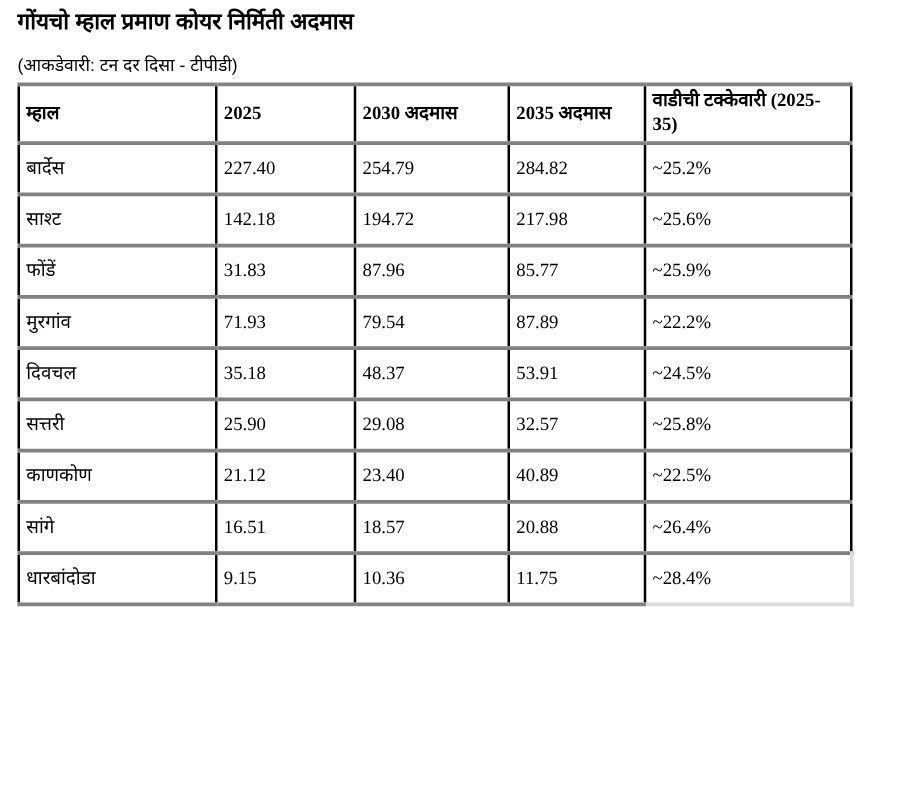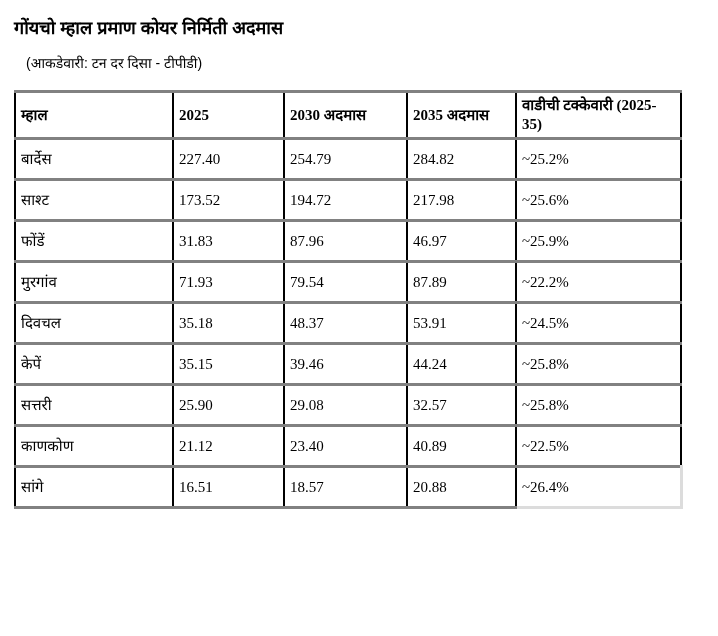--- a/index.html
+++ b/index.html
@@ -15,42 +15,42 @@
     background: #ffffff;
   }
   body {
     width: 718px;
     height: 636px;
     overflow: hidden;
     font-family: "Liberation Serif", "DejaVu Serif", serif;
     color: var(--text, #000);
   }
   .page {
-    padding: 17px 0 0 14px;
+    padding: 6px 0 0 14px;
   }
   .title {
     font-family: "Liberation Sans", "DejaVu Sans", sans-serif;
     font-size: 18px;
     font-weight: bold;
     line-height: 22px;
     margin: 0;
     letter-spacing: 0px;
   }
   .subtitle {
     font-family: "Liberation Sans", "DejaVu Sans", sans-serif;
     font-size: 14px;
     font-weight: normal;
     line-height: 18px;
-    margin: 15px 0 0 12px;
+    margin: 15px 0 0 0;
   }
   table.data-table {
     border-collapse: collapse;
     table-layout: fixed;
     width: 666px;
-    margin-top: 18px;
+    margin-top: 5px;
   }
   th, td {
     border-left: 2px solid var(--column-border, #000);
     border-top: 3px solid var(--row-border, #818181);
     text-align: left;
     vertical-align: middle;
     padding: 2px 4px 2px 5px;
     font-size: 15px;
     line-height: 19px;
     overflow: hidden;
@@ -106,59 +106,52 @@
         <tr>
           <td>बार्देस</td>
           <td>227.40</td>
           <td>254.79</td>
           <td>284.82</td>
           <td>~25.2%</td>
         </tr>
 
         <tr>
           <td>साश्ट</td>
-          <td>173.52</td>
+          <td>142.18</td>
           <td>194.72</td>
           <td>217.98</td>
           <td>~25.6%</td>
         </tr>
 
 
         <tr>
           <td>फोंडें</td>
           <td>31.83</td>
           <td>87.96</td>
-          <td>46.97</td>
+          <td>85.77</td>
           <td>~25.9%</td>
         </tr>
 
         <tr>
           <td>मुरगांव</td>
           <td>71.93</td>
           <td>79.54</td>
           <td>87.89</td>
           <td>~22.2%</td>
         </tr>
 
         <tr>
           <td>दिवचल</td>
           <td>35.18</td>
           <td>48.37</td>
           <td>53.91</td>
           <td>~24.5%</td>
         </tr>
 
 
-        <tr>
-          <td>केपें</td>
-          <td>35.15</td>
-          <td>39.46</td>
-          <td>44.24</td>
-          <td>~25.8%</td>
-        </tr>
 
         <tr>
           <td>सत्तरी</td>
           <td>25.90</td>
           <td>29.08</td>
           <td>32.57</td>
           <td>~25.8%</td>
         </tr>
 
         <tr>
@@ -170,16 +163,23 @@
         </tr>
 
         <tr>
           <td>सांगे</td>
           <td>16.51</td>
           <td>18.57</td>
           <td>20.88</td>
           <td>~26.4%</td>
         </tr>
 
+        <tr>
+          <td>धारबांदोडा</td>
+          <td>9.15</td>
+          <td>10.36</td>
+          <td>11.75</td>
+          <td>~28.4%</td>
+        </tr>
       </tbody>
   </table>
 
 </div>
 
 </body></html>

